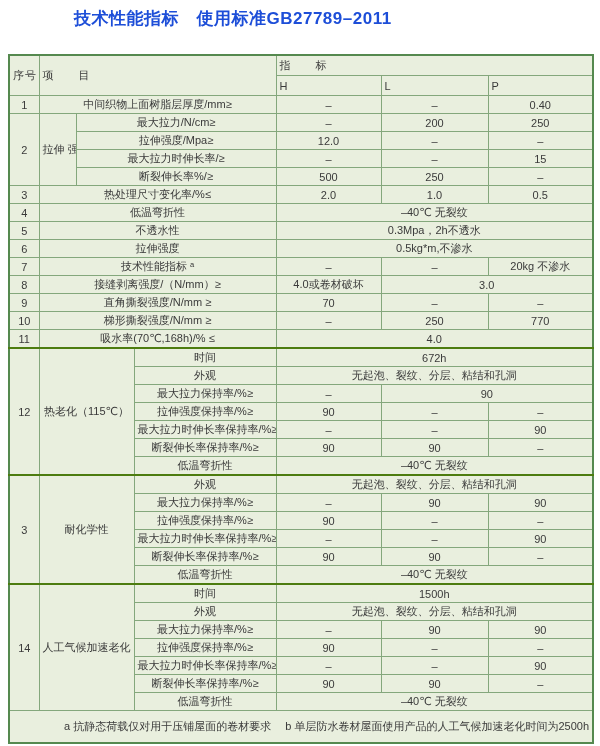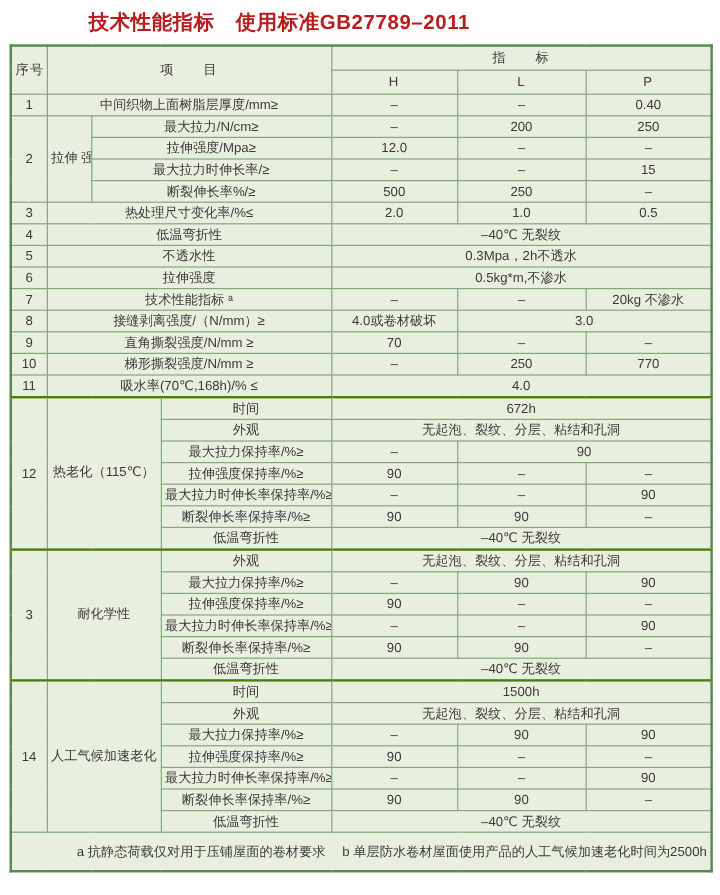--- a/index.html
+++ b/index.html
@@ -4,45 +4,45 @@
 <style>
   html,body{margin:0;padding:0;}
   body{
     width:600px;height:746px;
     background:#ffffff;
     font-family:"Liberation Sans","DejaVu Sans",sans-serif;
     color:#3a3a3a;
     -webkit-font-smoothing:antialiased;
   }
   h1.title{
-    margin:9px 0 9px 74px;
+    margin:9px 0 26px 74px;
     font-size:17px;
     line-height:19px;
     font-weight:bold;
-    color:#b91c1c;
+    color:#1d4ed8;
     letter-spacing:0.5px;
   }
   table.spec{
     margin-left:8px;
     width:584px;
     border-collapse:collapse;
     table-layout:fixed;
     border:2px solid #55894f;
     background:#e9efde;
   }
   table.spec th, table.spec td{
     border:1px solid #84a77c;
     font-size:11px;
     font-weight:normal;
     color:#3a3a3a;
     padding:0 3px;
     overflow:hidden;
     white-space:nowrap;
   }
-  thead th{height:19px;text-align:center;letter-spacing:1px;}
+  thead th{height:19px;text-align:left;letter-spacing:1px;}
   tbody td{height:17px;}
   td.no{text-align:center;}
   td.label{text-align:center;padding-left:6px;}
   td.group{text-align:center;white-space:pre-line;line-height:13px;}
   td.val{text-align:center;}
   tr.section-start td{border-top:2px solid #4d7c0f;}
   tfoot td{
     border-top:2px solid #55894f;
     height:31px;
     text-align:right;

